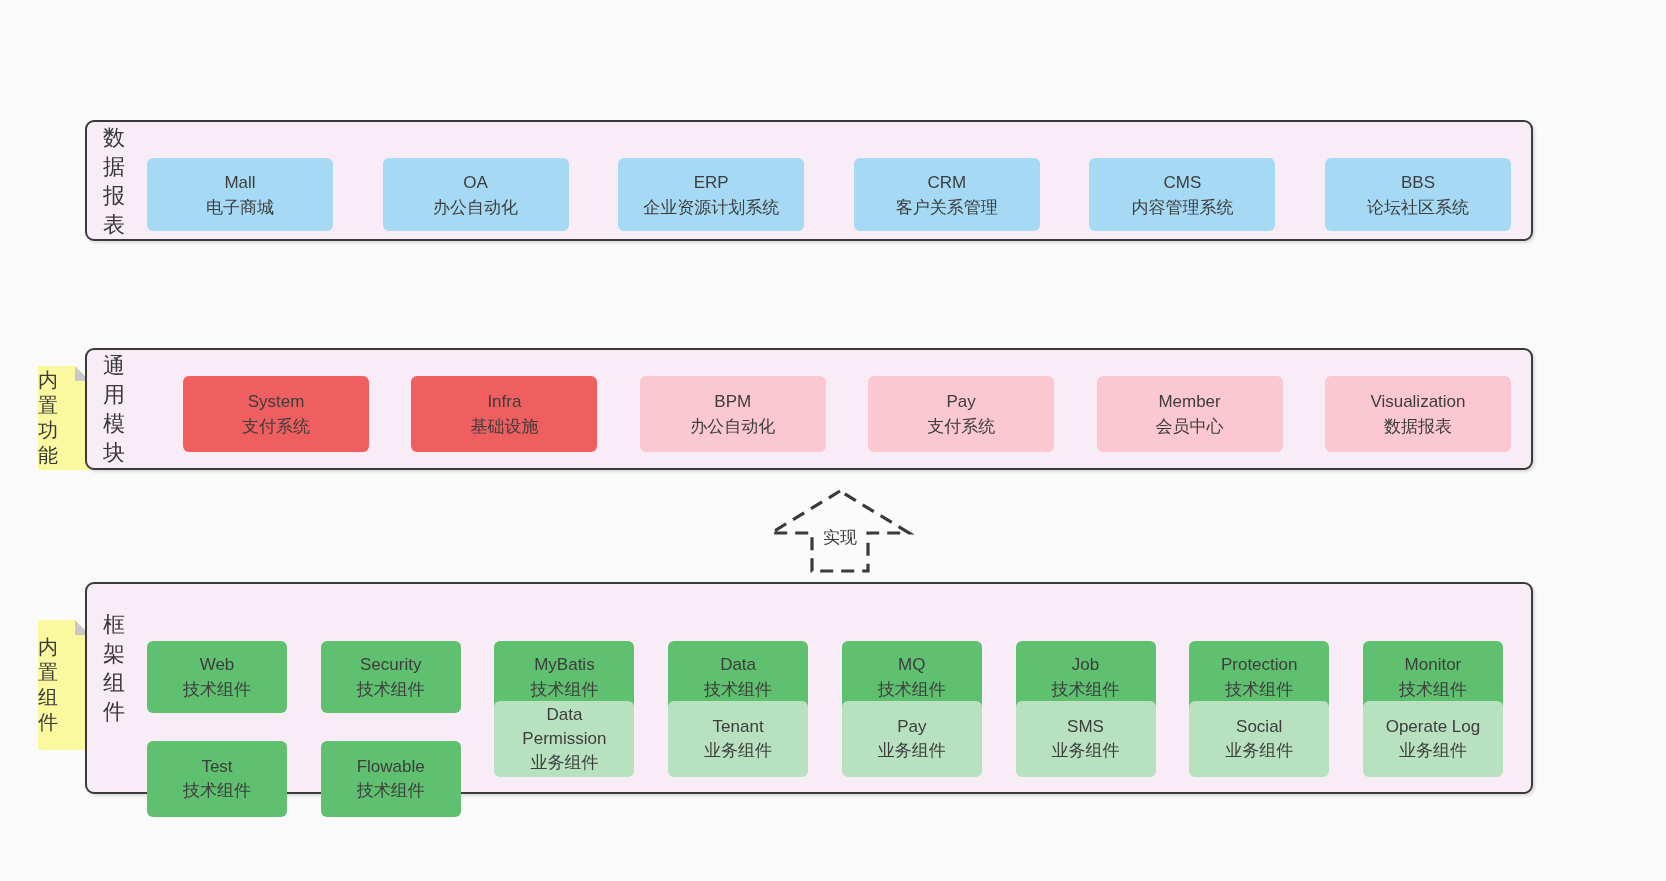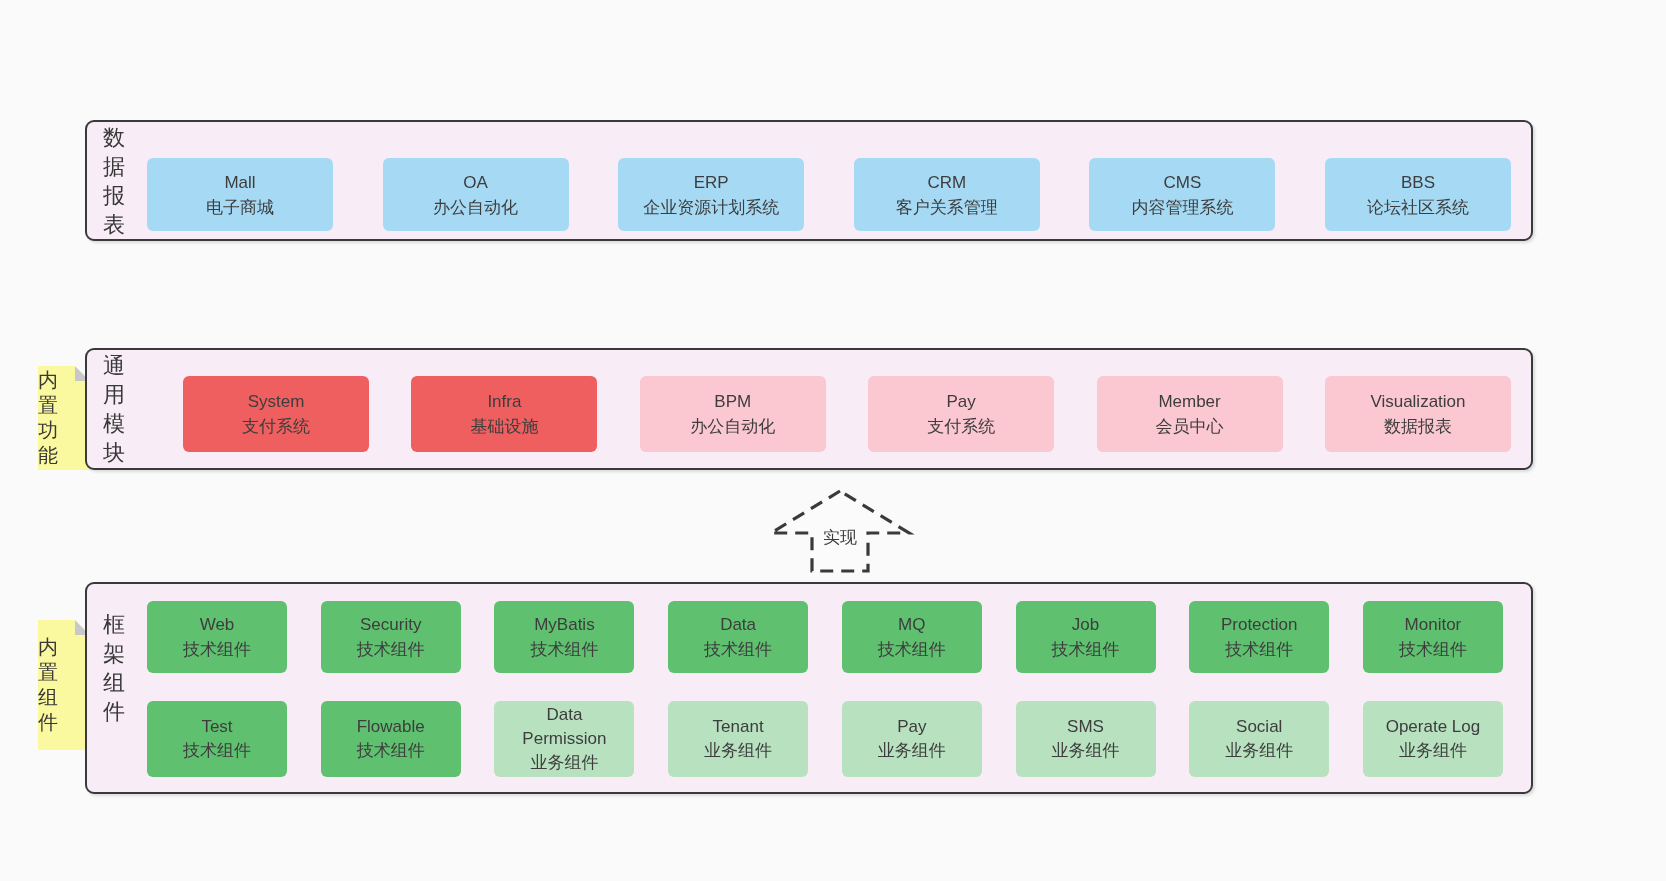--- a/index.html
+++ b/index.html
@@ -36,21 +36,21 @@
   #band-business .box{width:186px;height:73px;}
   #band-modules .box{width:186px;height:76px;}
   #band-components .box{width:140px;}
   #band-components .row1 .box{height:72px;}
   #band-components .row2 .box{height:76px;line-height:24px;}
   .box.narrow{padding:2px 16px;line-height:23px;}
 
   .blue{background:var(--box-blue);}
   .red{background:var(--box-red);}
   .pink{background:var(--box-pink);}
-  .green{background:var(--box-green);}
+  .green{background:var(--box-green);margin-top:40px;}
   .green-light{background:var(--box-green-light);}
 
   .note{position:absolute;left:38px;width:52px;background:var(--note-bg);
         clip-path:polygon(0 0,calc(100% - 15px) 0,100% 15px,100% 100%,0 100%);
         display:flex;align-items:center;justify-content:flex-start;
         font-size:20px;line-height:25px;color:#383838;}
   .note::after{content:"";position:absolute;top:0;right:0;width:15px;height:15px;
         background:var(--note-fold);clip-path:polygon(0 0,100% 100%,0 100%);}
   .note span{display:block;width:20px;word-break:break-all;text-align:center;}
   #note-modules{top:366px;height:104px;}

